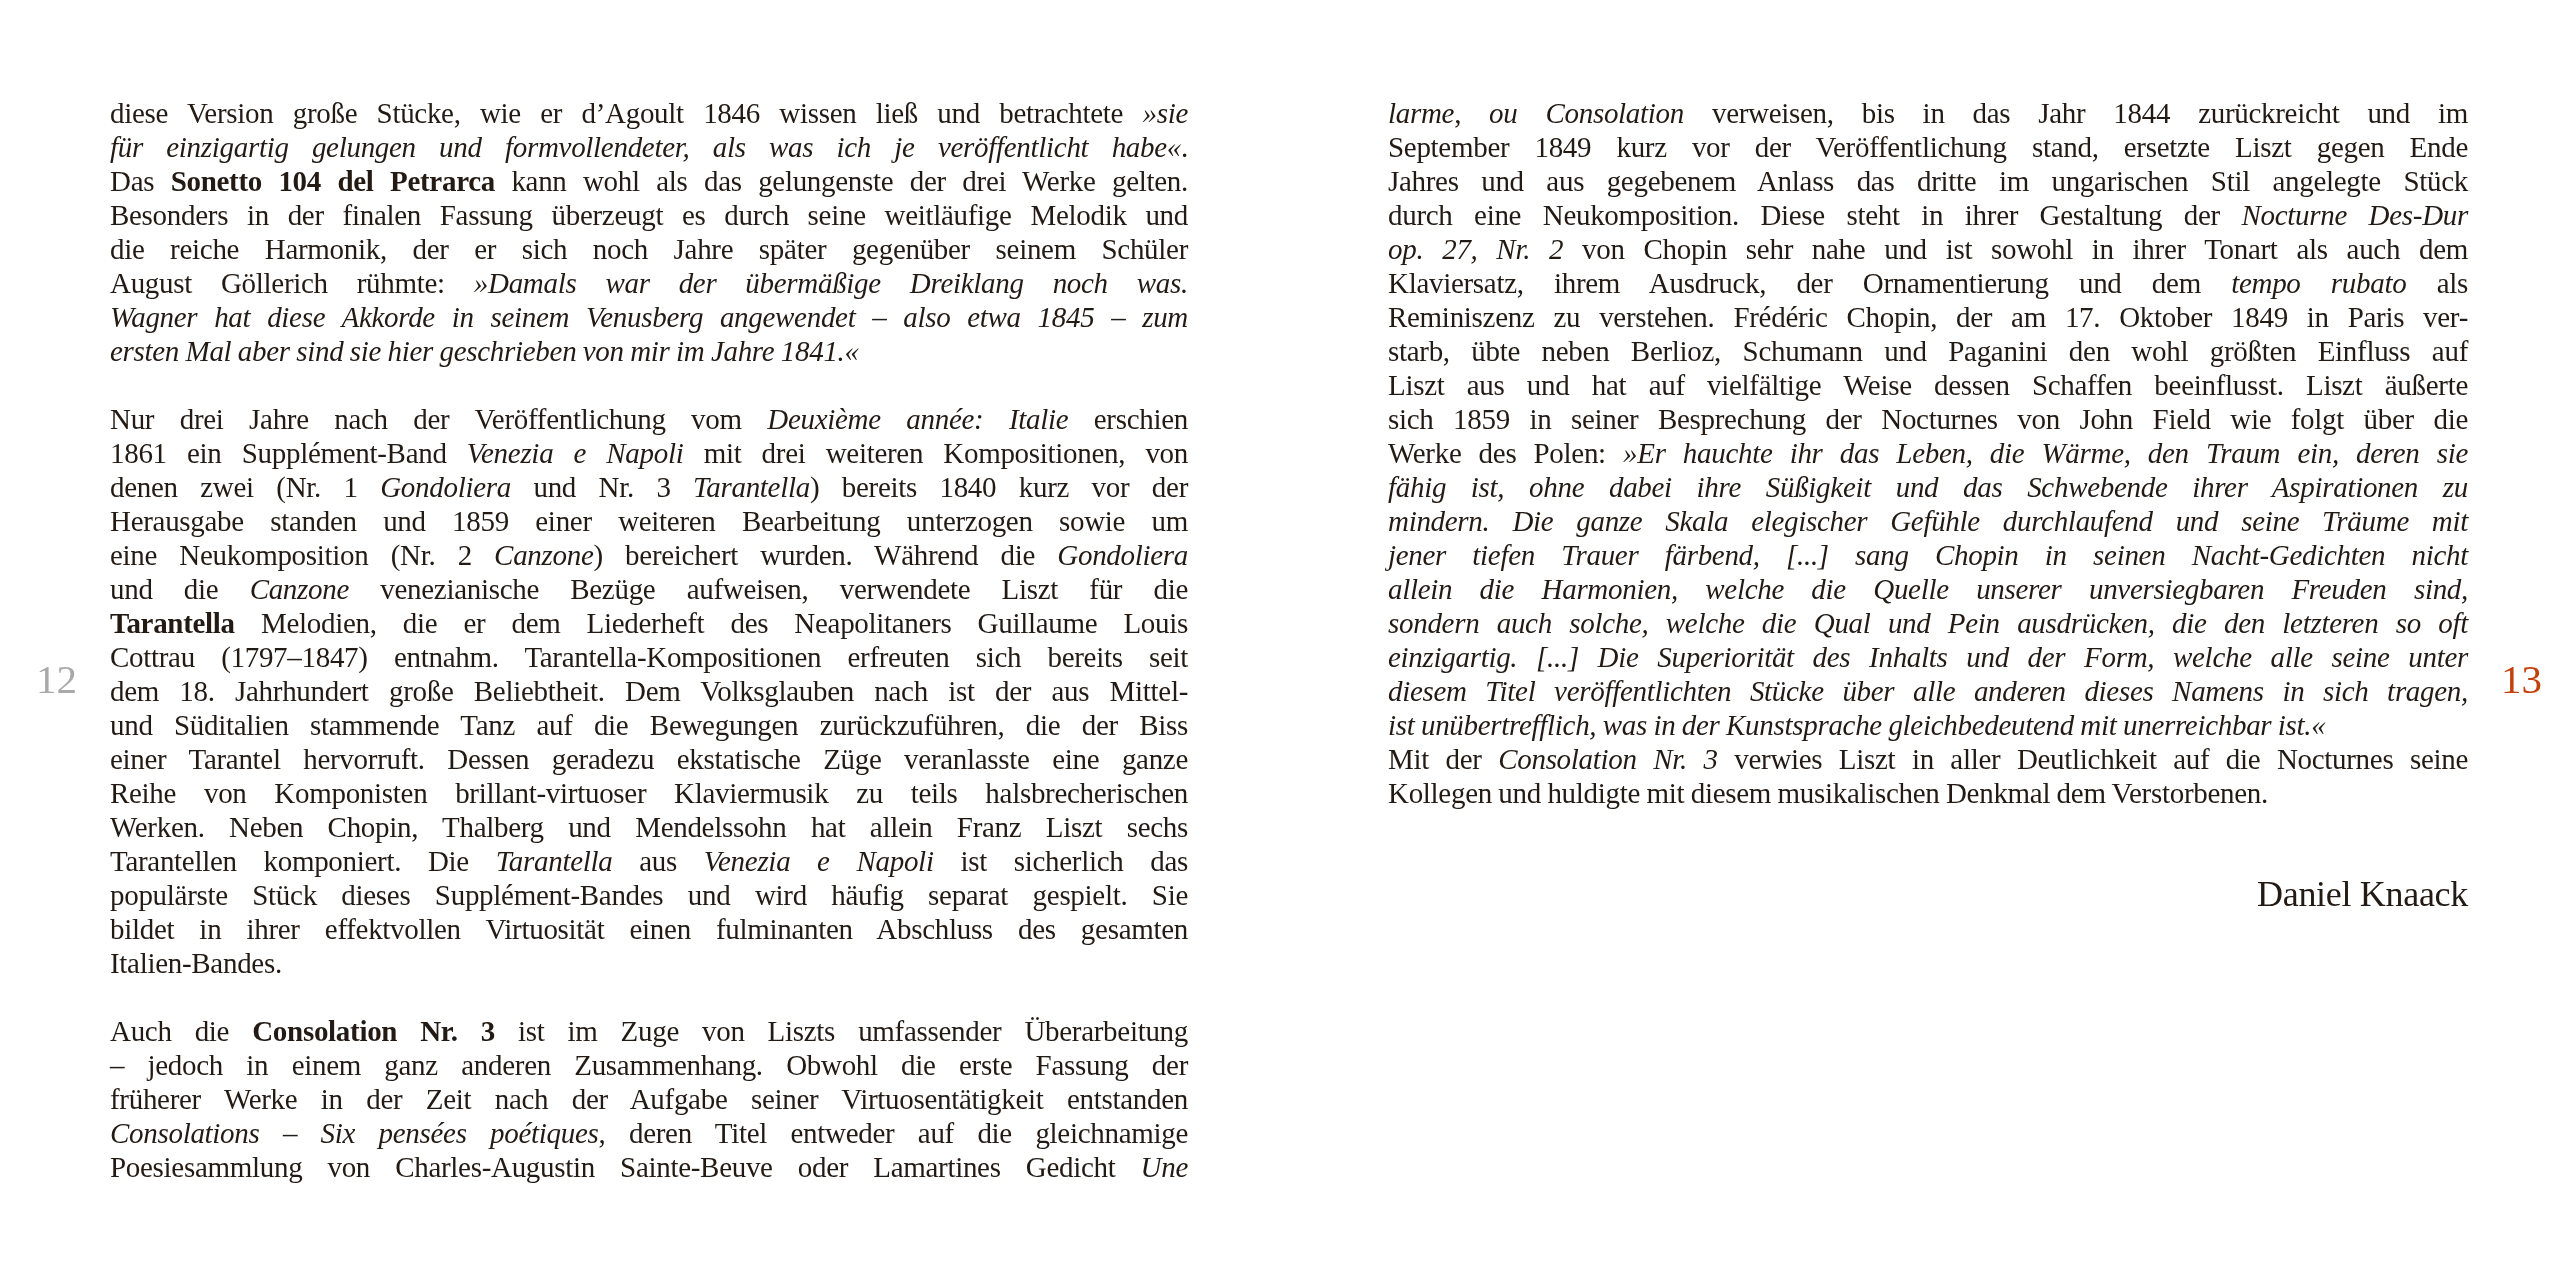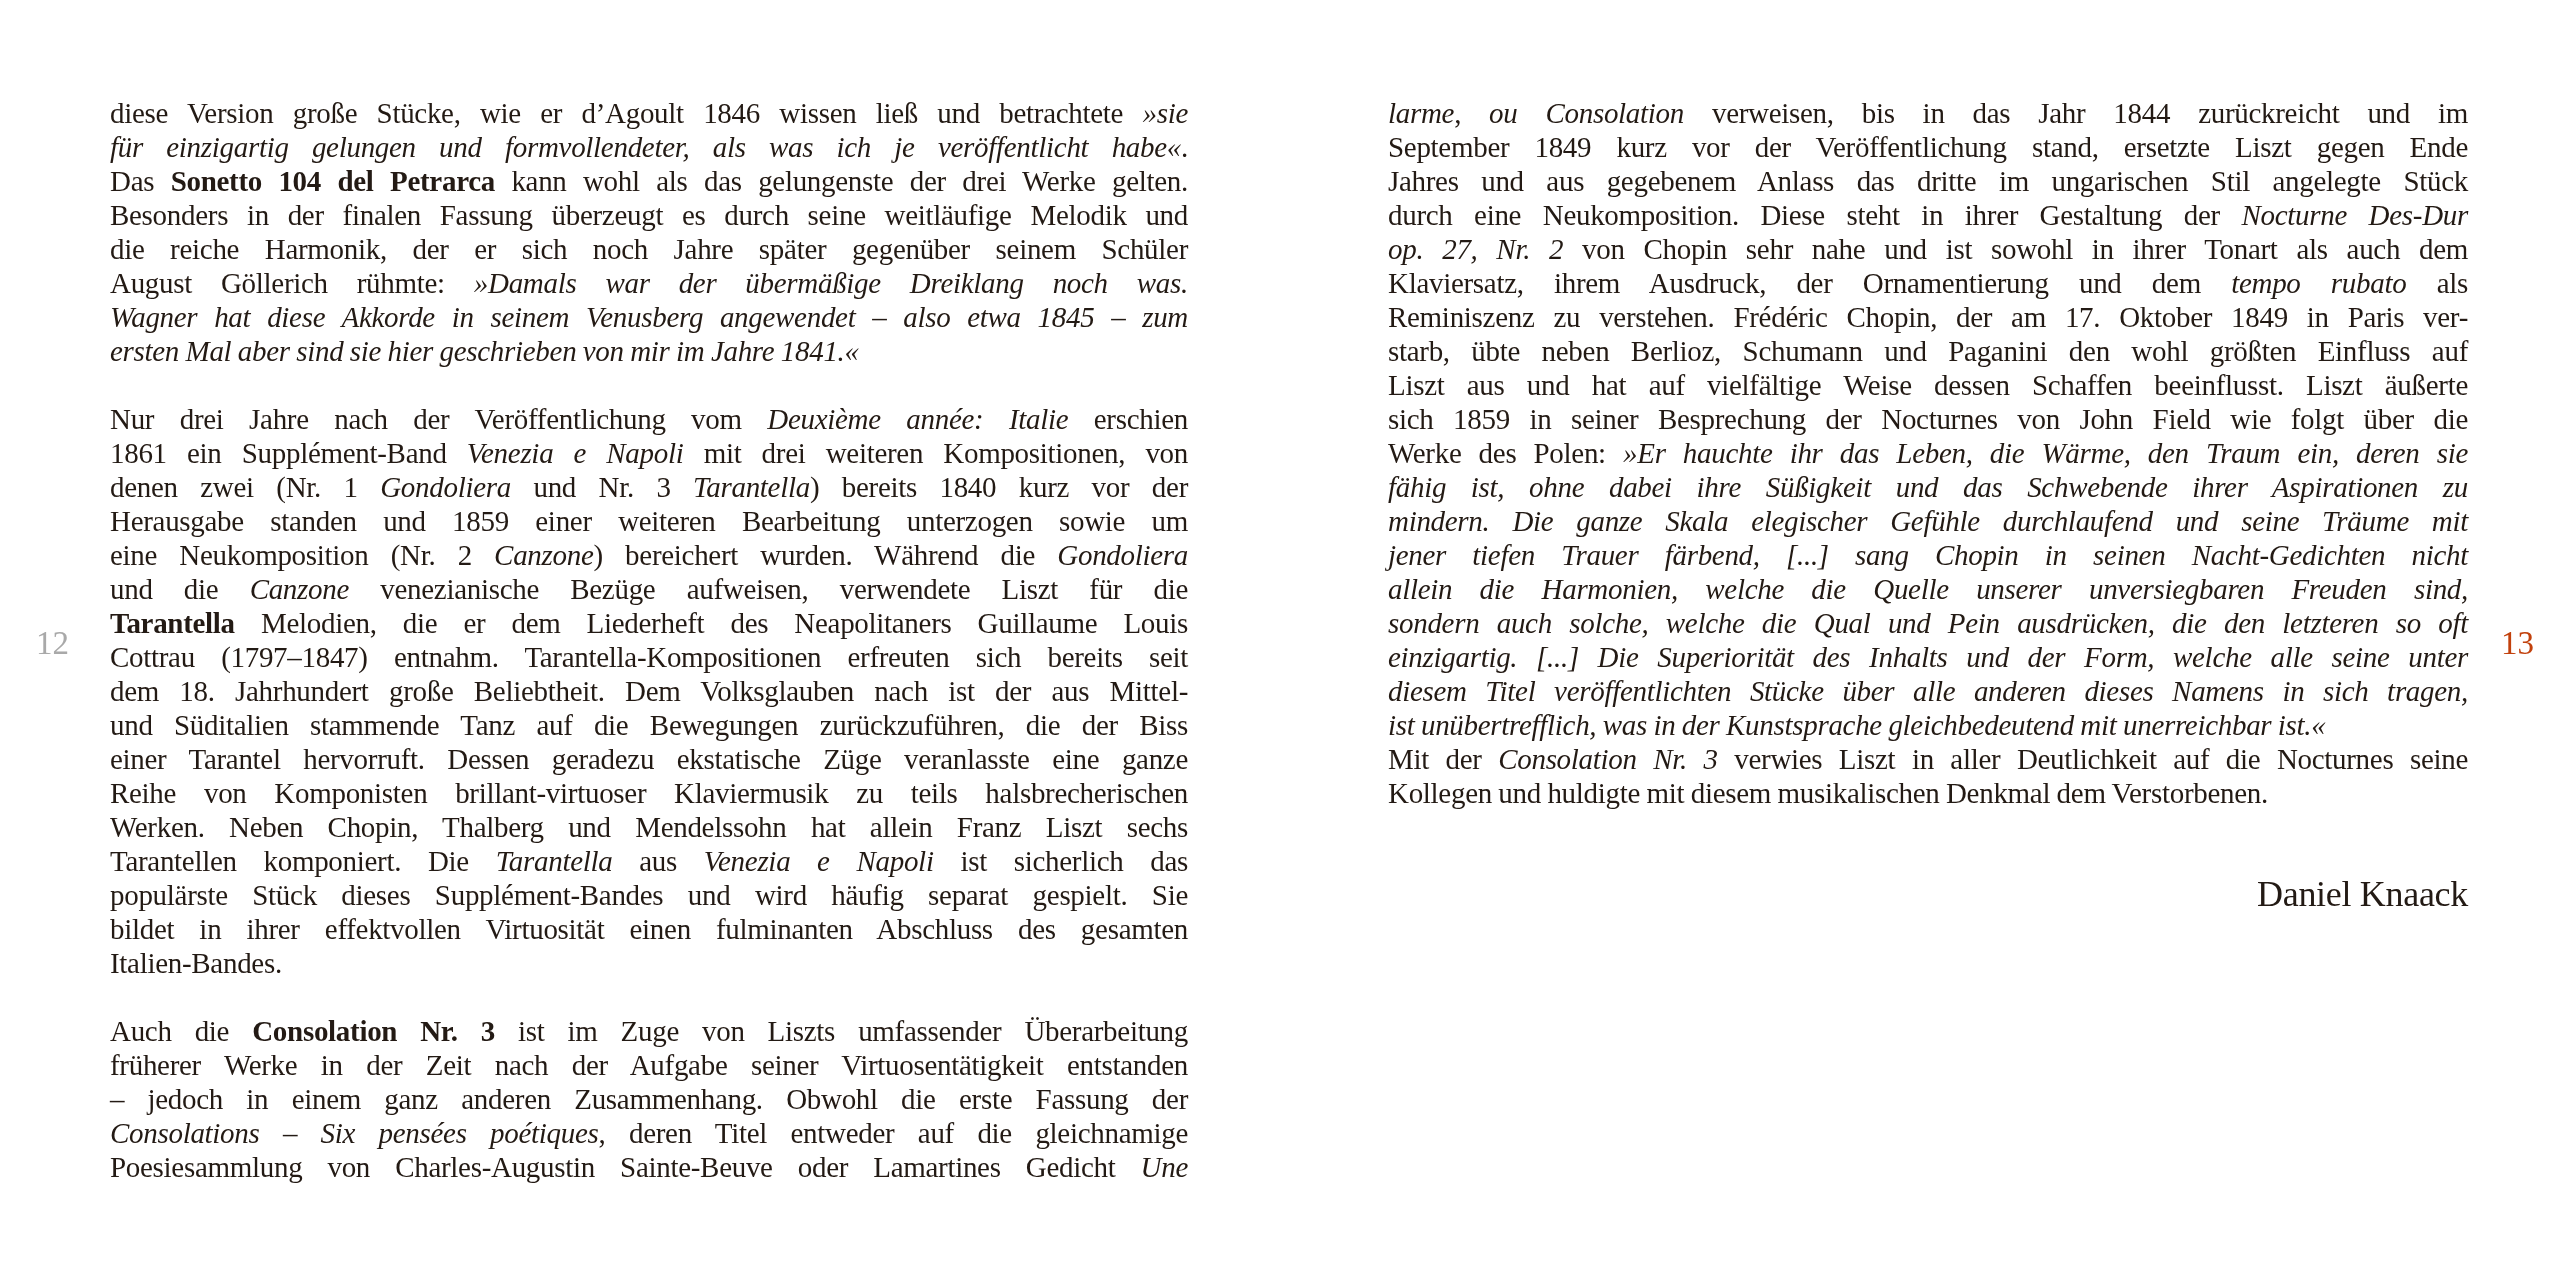--- a/index.html
+++ b/index.html
@@ -45,22 +45,22 @@
     text-align-last: left;
   }
   .line.gap {
     height: 34px;
   }
   .seg-i { font-style: italic; }
   .seg-b { font-weight: bold; }
 
   .page-number {
     position: absolute;
-    top: 616px;
-    font-size: 33px;
+    top: 652px;
+    font-size: 41px;
     line-height: 54px;
     color: #a9a9a9;
     font-family: "Liberation Serif", "DejaVu Serif", serif;
     text-align: right;
   }
   .page-left .page-number { left: 36px; }
   .page-right .page-number { left: 1213px; }
 
   .signature {
     position: absolute;
@@ -98,22 +98,22 @@
       <div class="line"><span class="seg-r">und Süditalien stammende Tanz auf die Bewegungen zurückzuführen, die der Biss</span></div>
       <div class="line"><span class="seg-r">einer Tarantel hervorruft. Dessen geradezu ekstatische Züge veranlasste eine ganze</span></div>
       <div class="line"><span class="seg-r">Reihe von Komponisten brillant-virtuoser Klaviermusik zu teils halsbrecherischen</span></div>
       <div class="line"><span class="seg-r">Werken. Neben Chopin, Thalberg und Mendelssohn hat allein Franz Liszt sechs</span></div>
       <div class="line"><span class="seg-r">Tarantellen komponiert. Die </span><span class="seg-i">Tarantella</span><span class="seg-r"> aus </span><span class="seg-i">Venezia e Napoli</span><span class="seg-r"> ist sicherlich das</span></div>
       <div class="line"><span class="seg-r">populärste Stück dieses Supplément-Bandes und wird häufig separat gespielt. Sie</span></div>
       <div class="line"><span class="seg-r">bildet in ihrer effektvollen Virtuosität einen fulminanten Abschluss des gesamten</span></div>
       <div class="line last"><span class="seg-r">Italien-Bandes.</span></div>
       <div class="line gap"></div>
       <div class="line"><span class="seg-r">Auch die </span><span class="seg-b">Consolation Nr. 3</span><span class="seg-r"> ist im Zuge von Liszts umfassender Überarbeitung</span></div>
+      <div class="line"><span class="seg-r">– jedoch in einem ganz anderen Zusammenhang. Obwohl die erste Fassung der</span></div>
       <div class="line"><span class="seg-r">früherer Werke in der Zeit nach der Aufgabe seiner Virtuosentätigkeit entstanden</span></div>
-      <div class="line"><span class="seg-r">– jedoch in einem ganz anderen Zusammenhang. Obwohl die erste Fassung der</span></div>
       <div class="line"><span class="seg-i">Consolations – Six pensées poétiques</span><span class="seg-r">, deren Titel entweder auf die gleichnamige</span></div>
       <div class="line"><span class="seg-r">Poesiesammlung von Charles-Augustin Sainte-Beuve oder Lamartines Gedicht </span><span class="seg-i">Une</span></div>
     </div>
 </div>
 
 <div class="page page-right">
   <div class="column">
       <div class="line"><span class="seg-i">larme</span><span class="seg-r">, </span><span class="seg-i">ou Consolation</span><span class="seg-r"> verweisen, bis in das Jahr 1844 zurückreicht und im</span></div>
       <div class="line"><span class="seg-r">September 1849 kurz vor der Veröffentlichung stand, ersetzte Liszt gegen Ende</span></div>
       <div class="line"><span class="seg-r">Jahres und aus gegebenem Anlass das dritte im ungarischen Stil angelegte Stück</span></div>

